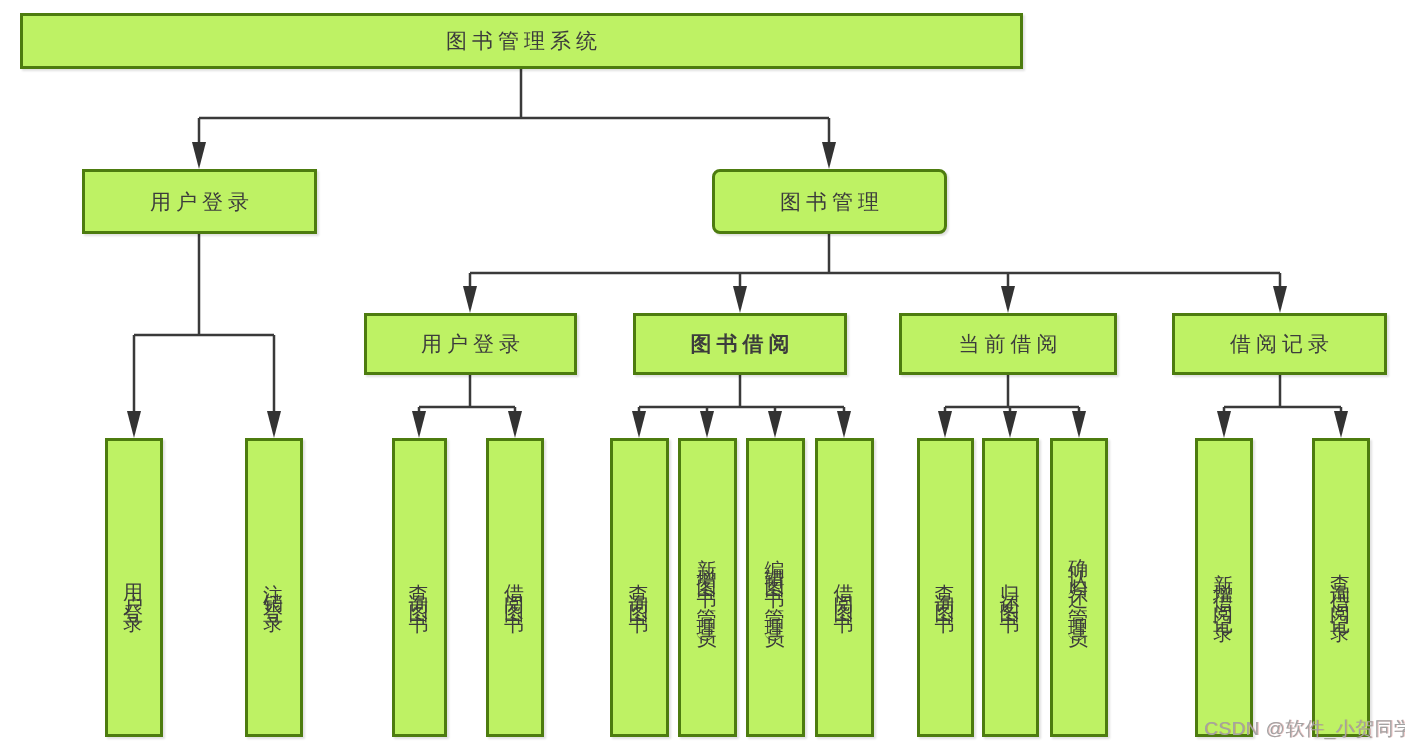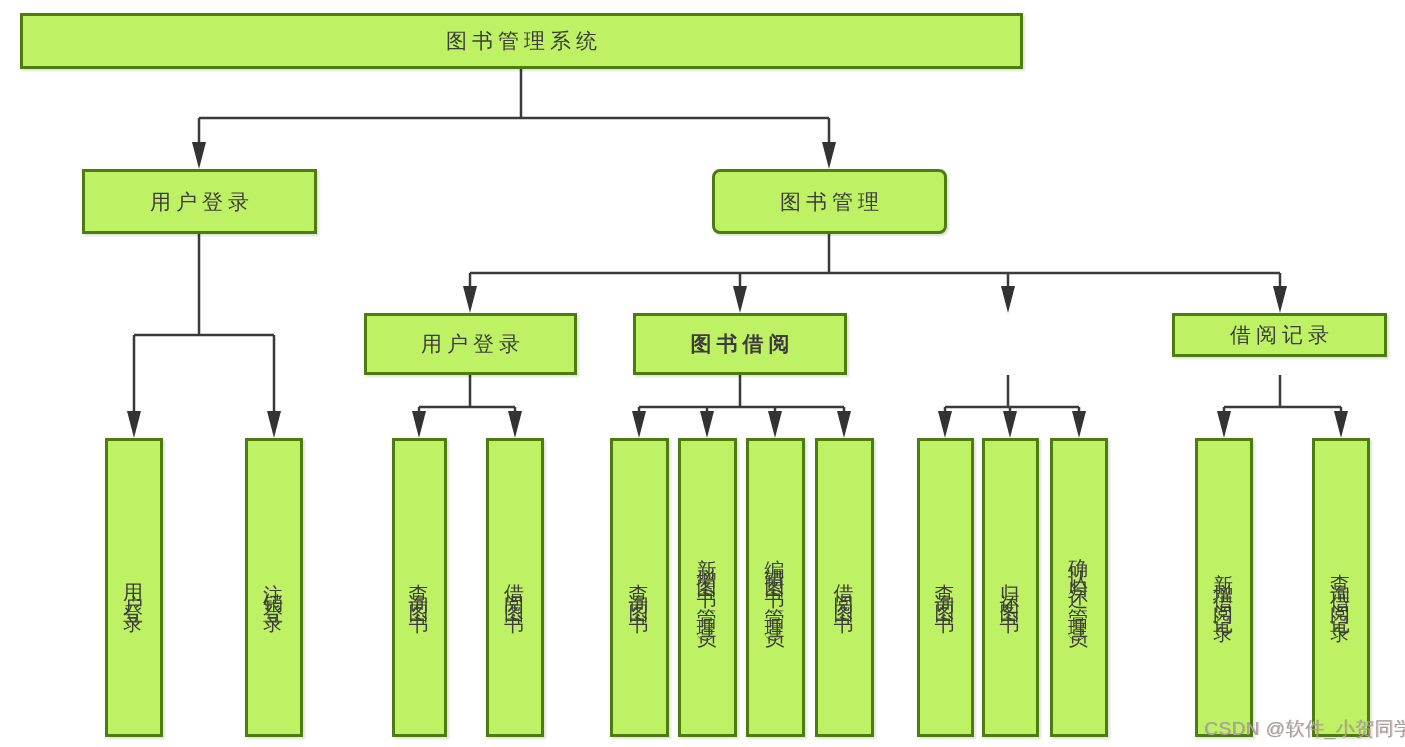--- a/index.html
+++ b/index.html
@@ -28,21 +28,21 @@
     white-space:nowrap;
     color:#3c3c3c;
   }
   
   #b-root   {left:20px;  top:13px;  width:1003px;height:56px;}
   #b-login  {left:82px;  top:169px; width:235px; height:65px;}
   #b-mgmt   {left:712px; top:169px; width:235px; height:65px;border-radius:8px;}
   #b-l3-0   {left:364px; top:313px; width:213px; height:62px;}
   #b-l3-1   {left:633px; top:313px; width:214px; height:62px;font-weight:bold;}
   #b-l3-2   {left:899px; top:313px; width:218px; height:62px;}
-  #b-l3-3   {left:1172px;top:313px; width:215px; height:44px;}
+  #b-l3-3   {left:1172px;top:313px; width:215px; height:62px;}
   .leaf     {top:438px;  height:299px;width:58px;}
   #lf-u0{left:105px;} #lf-u1{left:245px;}
   #lf-n0{left:392px;width:55px;} #lf-n1{left:486px;}
   #lf-b0{left:610px;width:59px;} #lf-b1{left:678px;width:59px;}
   #lf-b2{left:746px;width:59px;} #lf-b3{left:815px;width:59px;}
   #lf-c0{left:917px;width:57px;} #lf-c1{left:982px;width:57px;} #lf-c2{left:1050px;width:58px;}
   #lf-r0{left:1195px;} #lf-r1{left:1312px;}
   #watermark{
     position:absolute;left:1204px;top:716px;width:210px;
     font-size:19px;color:#a3a3a3;white-space:nowrap;
@@ -105,20 +105,23 @@
   <div class="box h" id="b-mgmt">
     <span>图书管理</span>
   </div>
 
   <div class="box h" id="b-l3-0">
     <span>用户登录</span>
   </div>
   <div class="box h" id="b-l3-1">
     <span>图书借阅</span>
   </div>
+  <div class="box h" id="b-l3-2">
+    <span>当前借阅</span>
+  </div>
   <div class="box h" id="b-l3-3">
     <span>借阅记录</span>
   </div>
 
   <div class="box leaf" id="lf-u0">
     <span class="vtext">用户登录</span>
   </div>
   <div class="box leaf" id="lf-u1">
     <span class="vtext">注销登录</span>
   </div>

